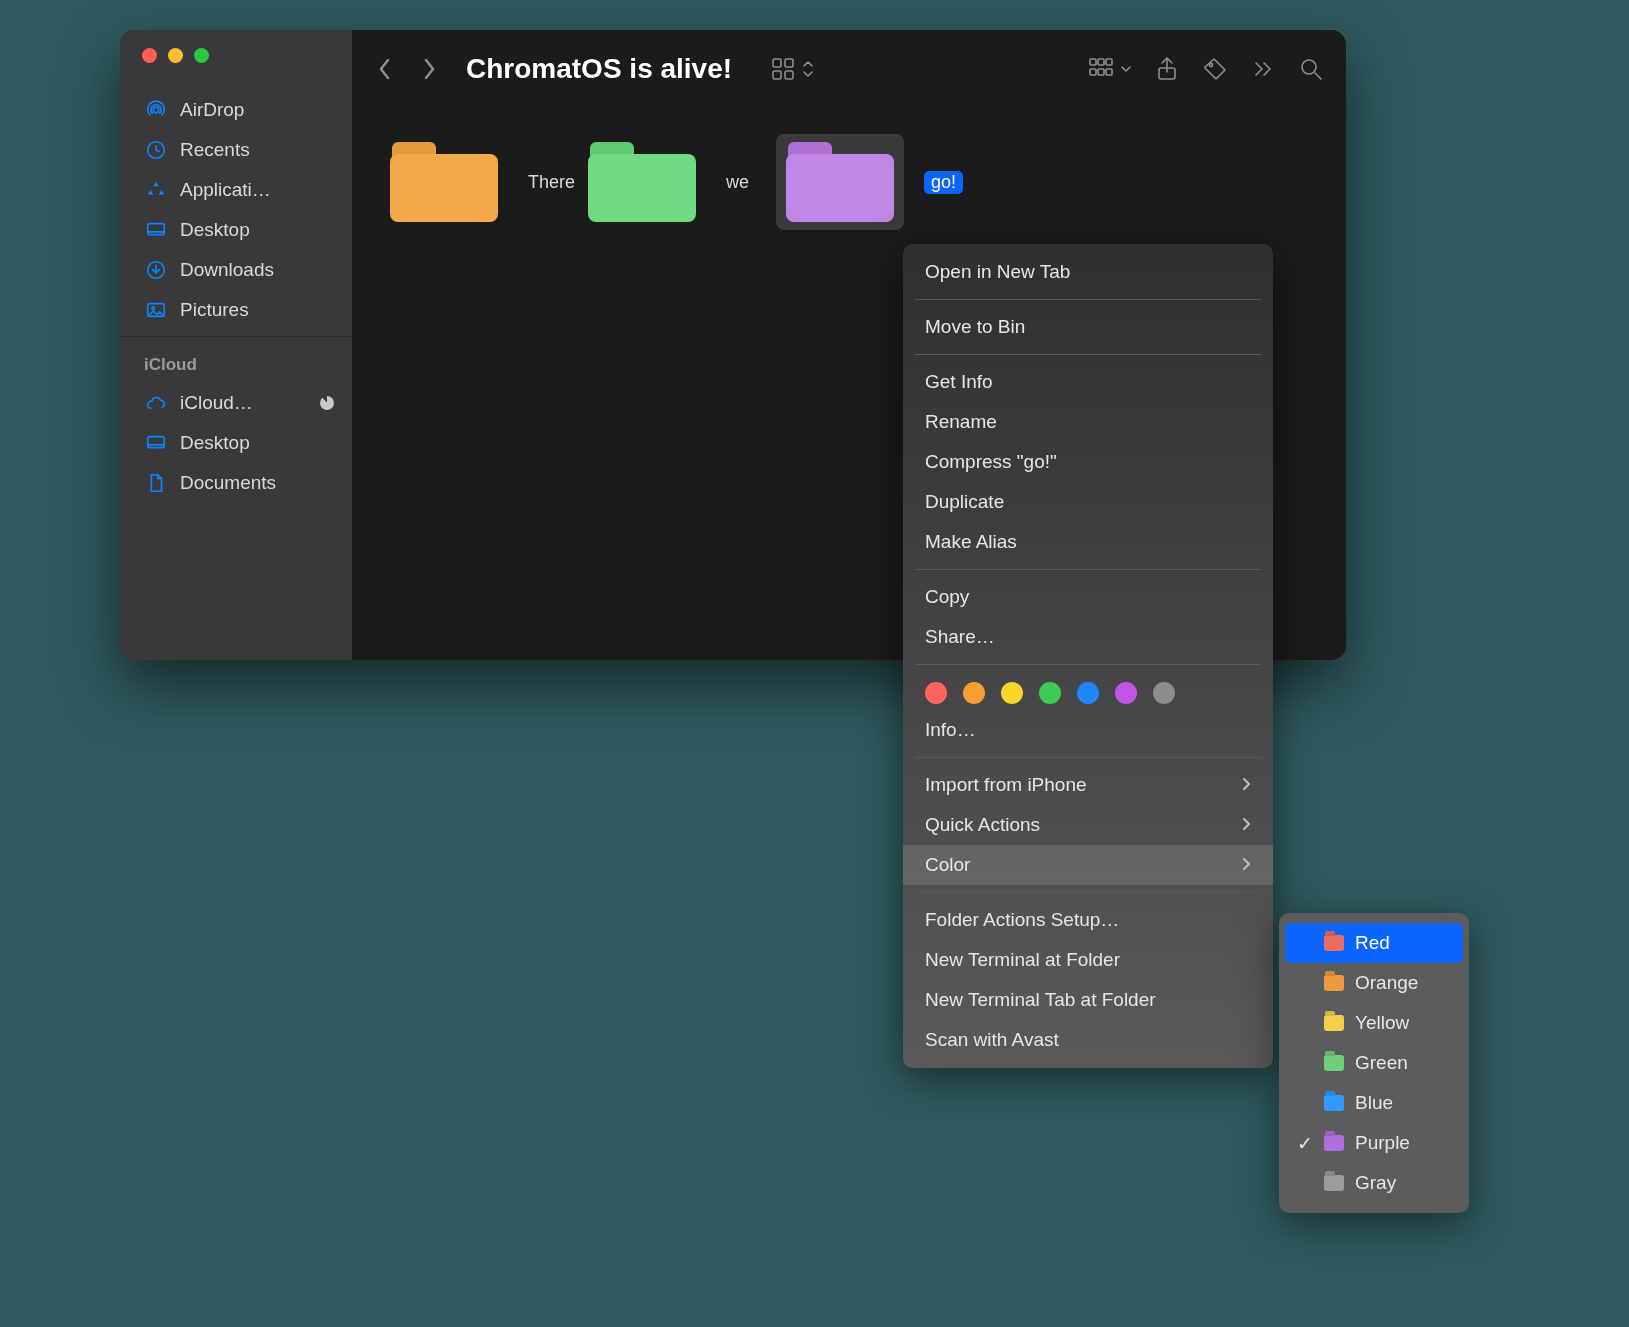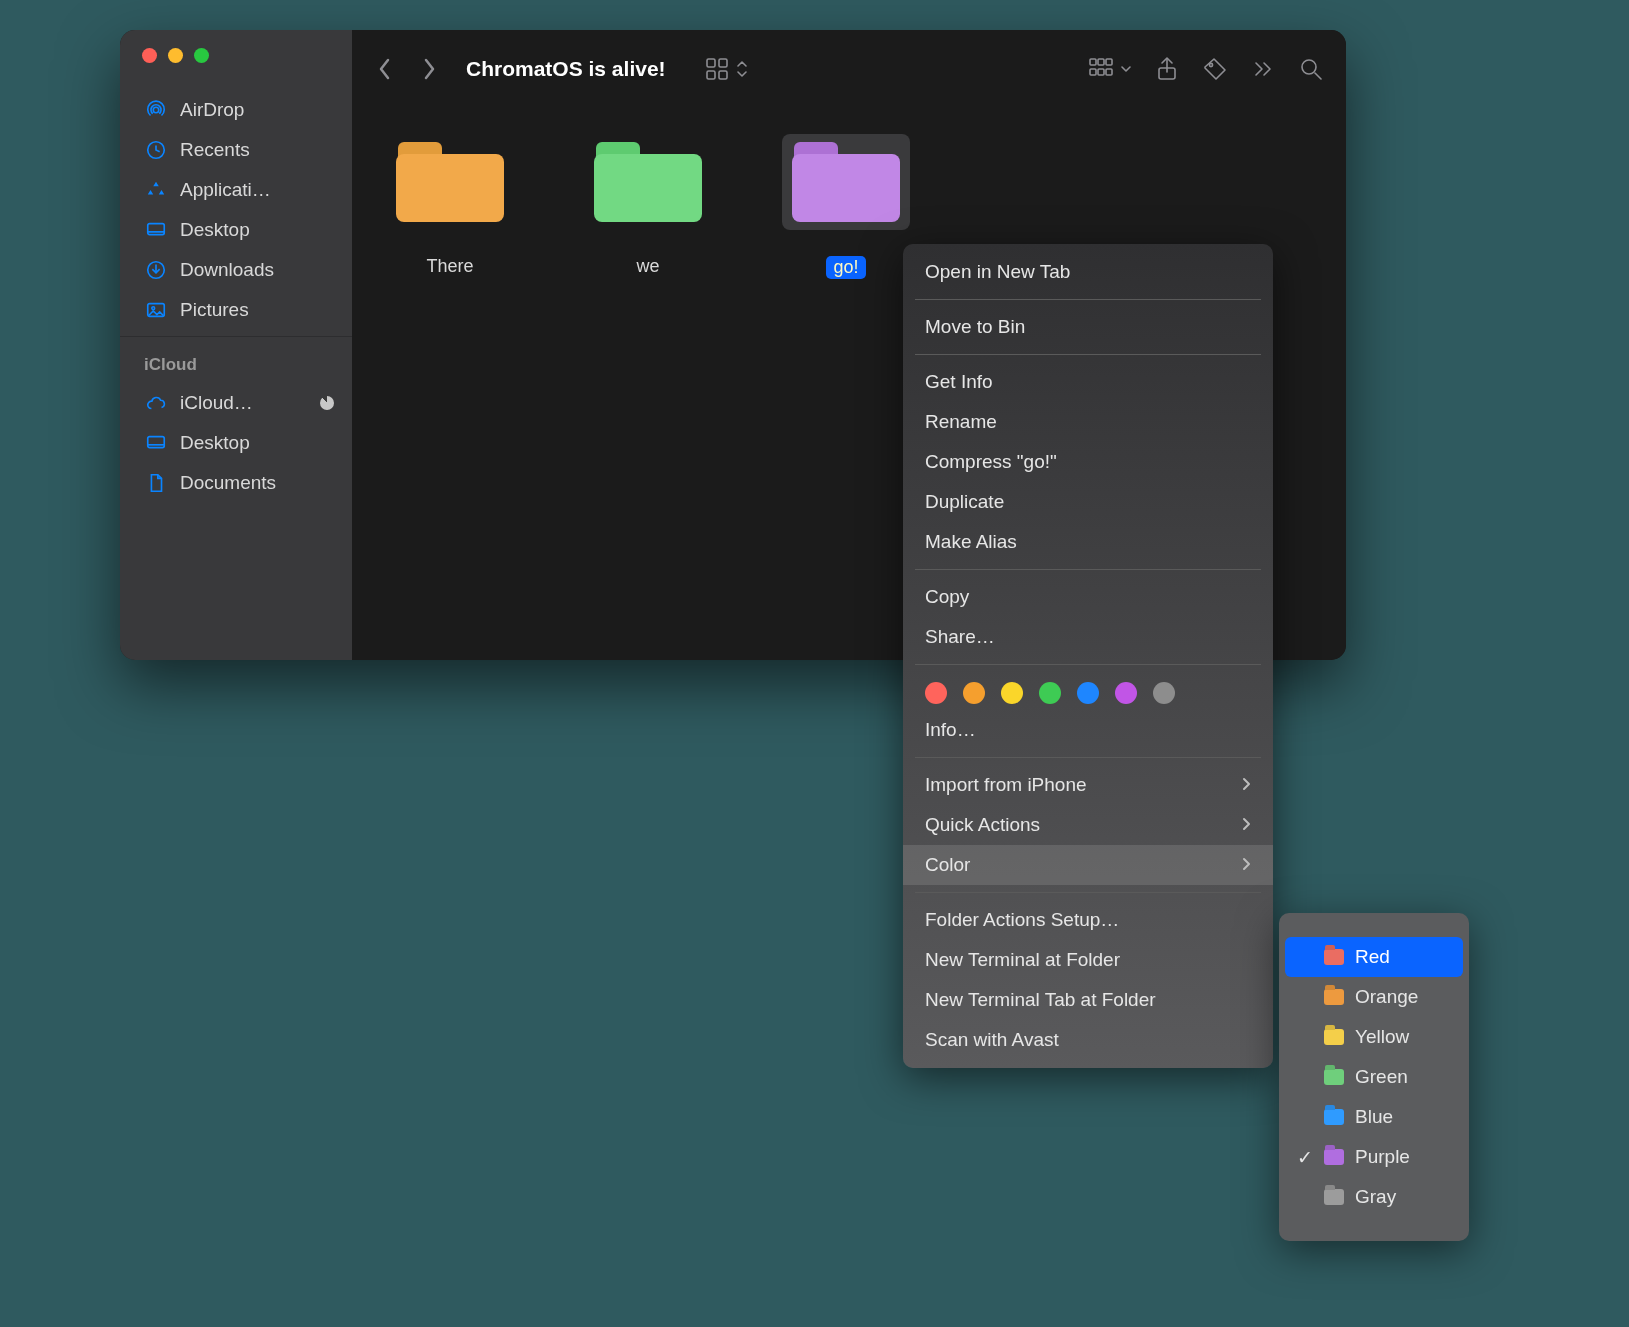--- a/index.html
+++ b/index.html
@@ -40,48 +40,48 @@
   .side-item .ico{width:24px;height:24px;display:flex;align-items:center;justify-content:center;color:var(--icon-blue);flex:none}
   .side-item .ico svg{width:22px;height:22px;stroke:currentColor;fill:none;stroke-width:1.8}
   .side-item .lbl{white-space:nowrap;overflow:hidden;text-overflow:ellipsis;flex:1}
   .side-item .dot{width:14px;height:14px;border-radius:50%;background:#c8c8c8;flex:none;margin-left:4px;
     background:conic-gradient(#c8c8c8 0 320deg,#3a3a3a 320deg 360deg)}
 
   .main{flex:1;display:flex;flex-direction:column;background:var(--win-dark)}
   .toolbar{height:78px;display:flex;align-items:center;padding:0 22px;gap:22px}
   .nav-btn{width:22px;height:34px;display:flex;align-items:center;justify-content:center;color:var(--icon-gray)}
   .nav-btn svg{width:16px;height:24px;stroke:currentColor;fill:none;stroke-width:2.5;stroke-linecap:round;stroke-linejoin:round}
-  .title{font-size:21px;font-weight:600;color:#fff;margin-left:4px;margin-right:16px}
+  .title{font-size:28px;font-weight:600;color:#fff;margin-left:4px;margin-right:16px}
   .tbar-btn{display:flex;align-items:center;gap:6px;color:var(--icon-gray)}
   .tbar-btn svg{width:26px;height:26px;stroke:currentColor;fill:none;stroke-width:1.6;stroke-linecap:round;stroke-linejoin:round}
   .spacer{flex:1}
 
   .content{flex:1;padding:26px 28px;display:flex;gap:58px;align-items:flex-start}
-  .file{display:flex;flex-direction:column;align-items:center;gap:26px;width:140px}
+  .file{display:flex;flex-direction:row;align-items:center;gap:20px;width:140px}
   .file.selected .folder-wrap{background:var(--sel-bg);border-radius:8px}
   .folder-wrap{padding:8px 10px}
   .folder{width:108px;height:80px;position:relative}
   .folder::before{content:"";position:absolute;left:2px;top:0;width:44px;height:18px;border-radius:6px 6px 0 0;background:var(--fc-top)}
   .folder::after{content:"";position:absolute;left:0;top:12px;right:0;bottom:0;border-radius:8px;background:var(--fc-body)}
   .file .name{color:var(--txt);font-size:18px}
   .file.selected .name{background:var(--sel-label-bg);color:#fef9c3;padding:1px 7px;border-radius:5px}
 
   
   .menu{position:absolute;width:370px;border-radius:10px;padding:8px 0;background:linear-gradient(to bottom,var(--menu-bg-top),var(--menu-bg-bot));box-shadow:0 10px 40px rgba(0,0,0,.55);}
   .menu-main{left:903px;top:244px}
   .menu .item{display:flex;align-items:center;padding:5px 22px;color:var(--menu-txt);font-size:19px;height:40px}
   .menu .item .lbl{flex:1}
   .menu .item .chev{color:#bdbdbd}
   .menu .item.hl{background:rgba(140,140,140,.35)}
   .menu .sep{height:1px;background:var(--menu-sep);margin:7px 12px}
   .menu .tag-row{display:flex;gap:16px;padding:10px 22px 6px}
   .tag-dot{width:22px;height:22px;border-radius:50%}
 
   
-  .submenu{position:absolute;left:1279px;top:913px;width:190px;border-radius:10px;padding:24px 0;background:#5b5c5e;box-shadow:0 10px 40px rgba(0,0,0,.5)}
+  .submenu{position:absolute;left:1279px;top:913px;width:190px;border-radius:10px;padding:10px 0;background:#5b5c5e;box-shadow:0 10px 40px rgba(0,0,0,.5)}
   .submenu .sitem{display:flex;align-items:center;gap:11px;padding:4px 14px 4px 18px;height:40px;color:var(--menu-txt);font-size:19px}
   .submenu .sitem.sel{background:var(--hl-blue);color:#fff;border-radius:6px;margin:0 6px;padding-left:12px}
   .submenu .sitem .check{width:16px;text-align:center;color:var(--menu-txt)}
   .submenu .sitem .sw{width:20px;height:16px;border-radius:3px;position:relative;flex:none}
   .submenu .sitem .sw::before{content:"";position:absolute;left:1px;top:-4px;width:10px;height:5px;border-radius:2px 2px 0 0;background:inherit;filter:brightness(.88)}
 </style>
 </head>
 <body>
 
 <div class="desktop">

